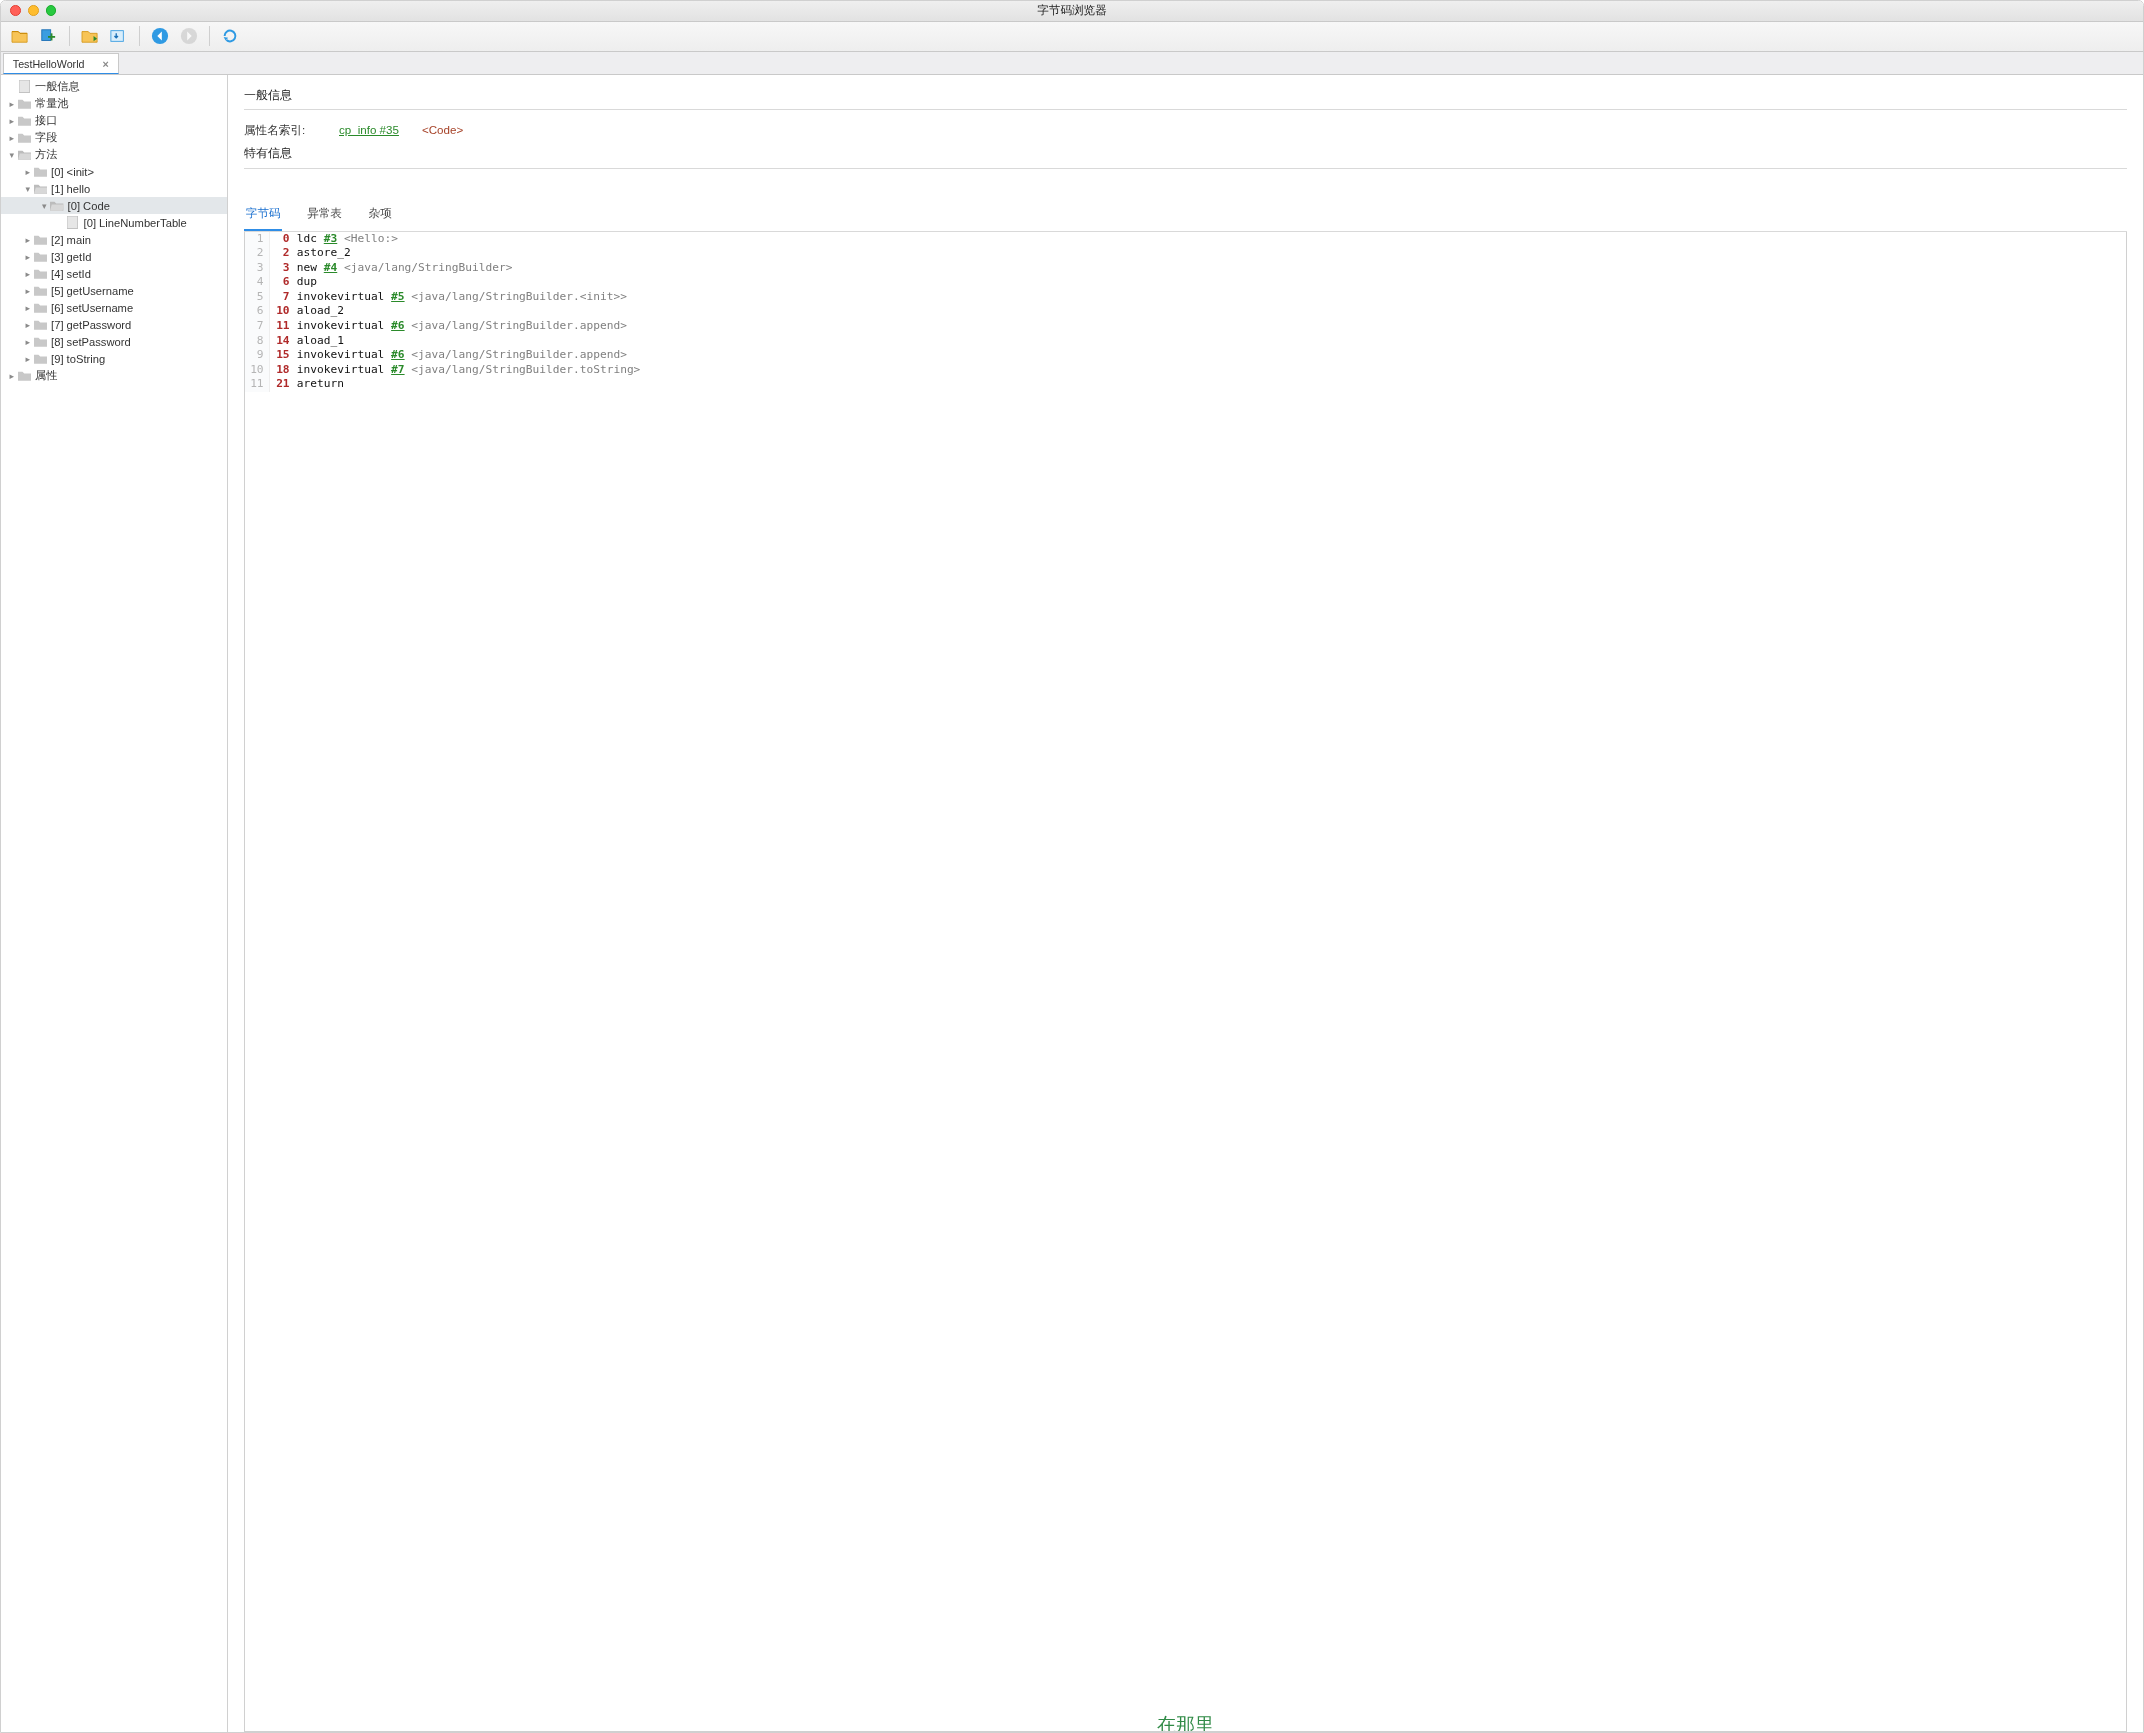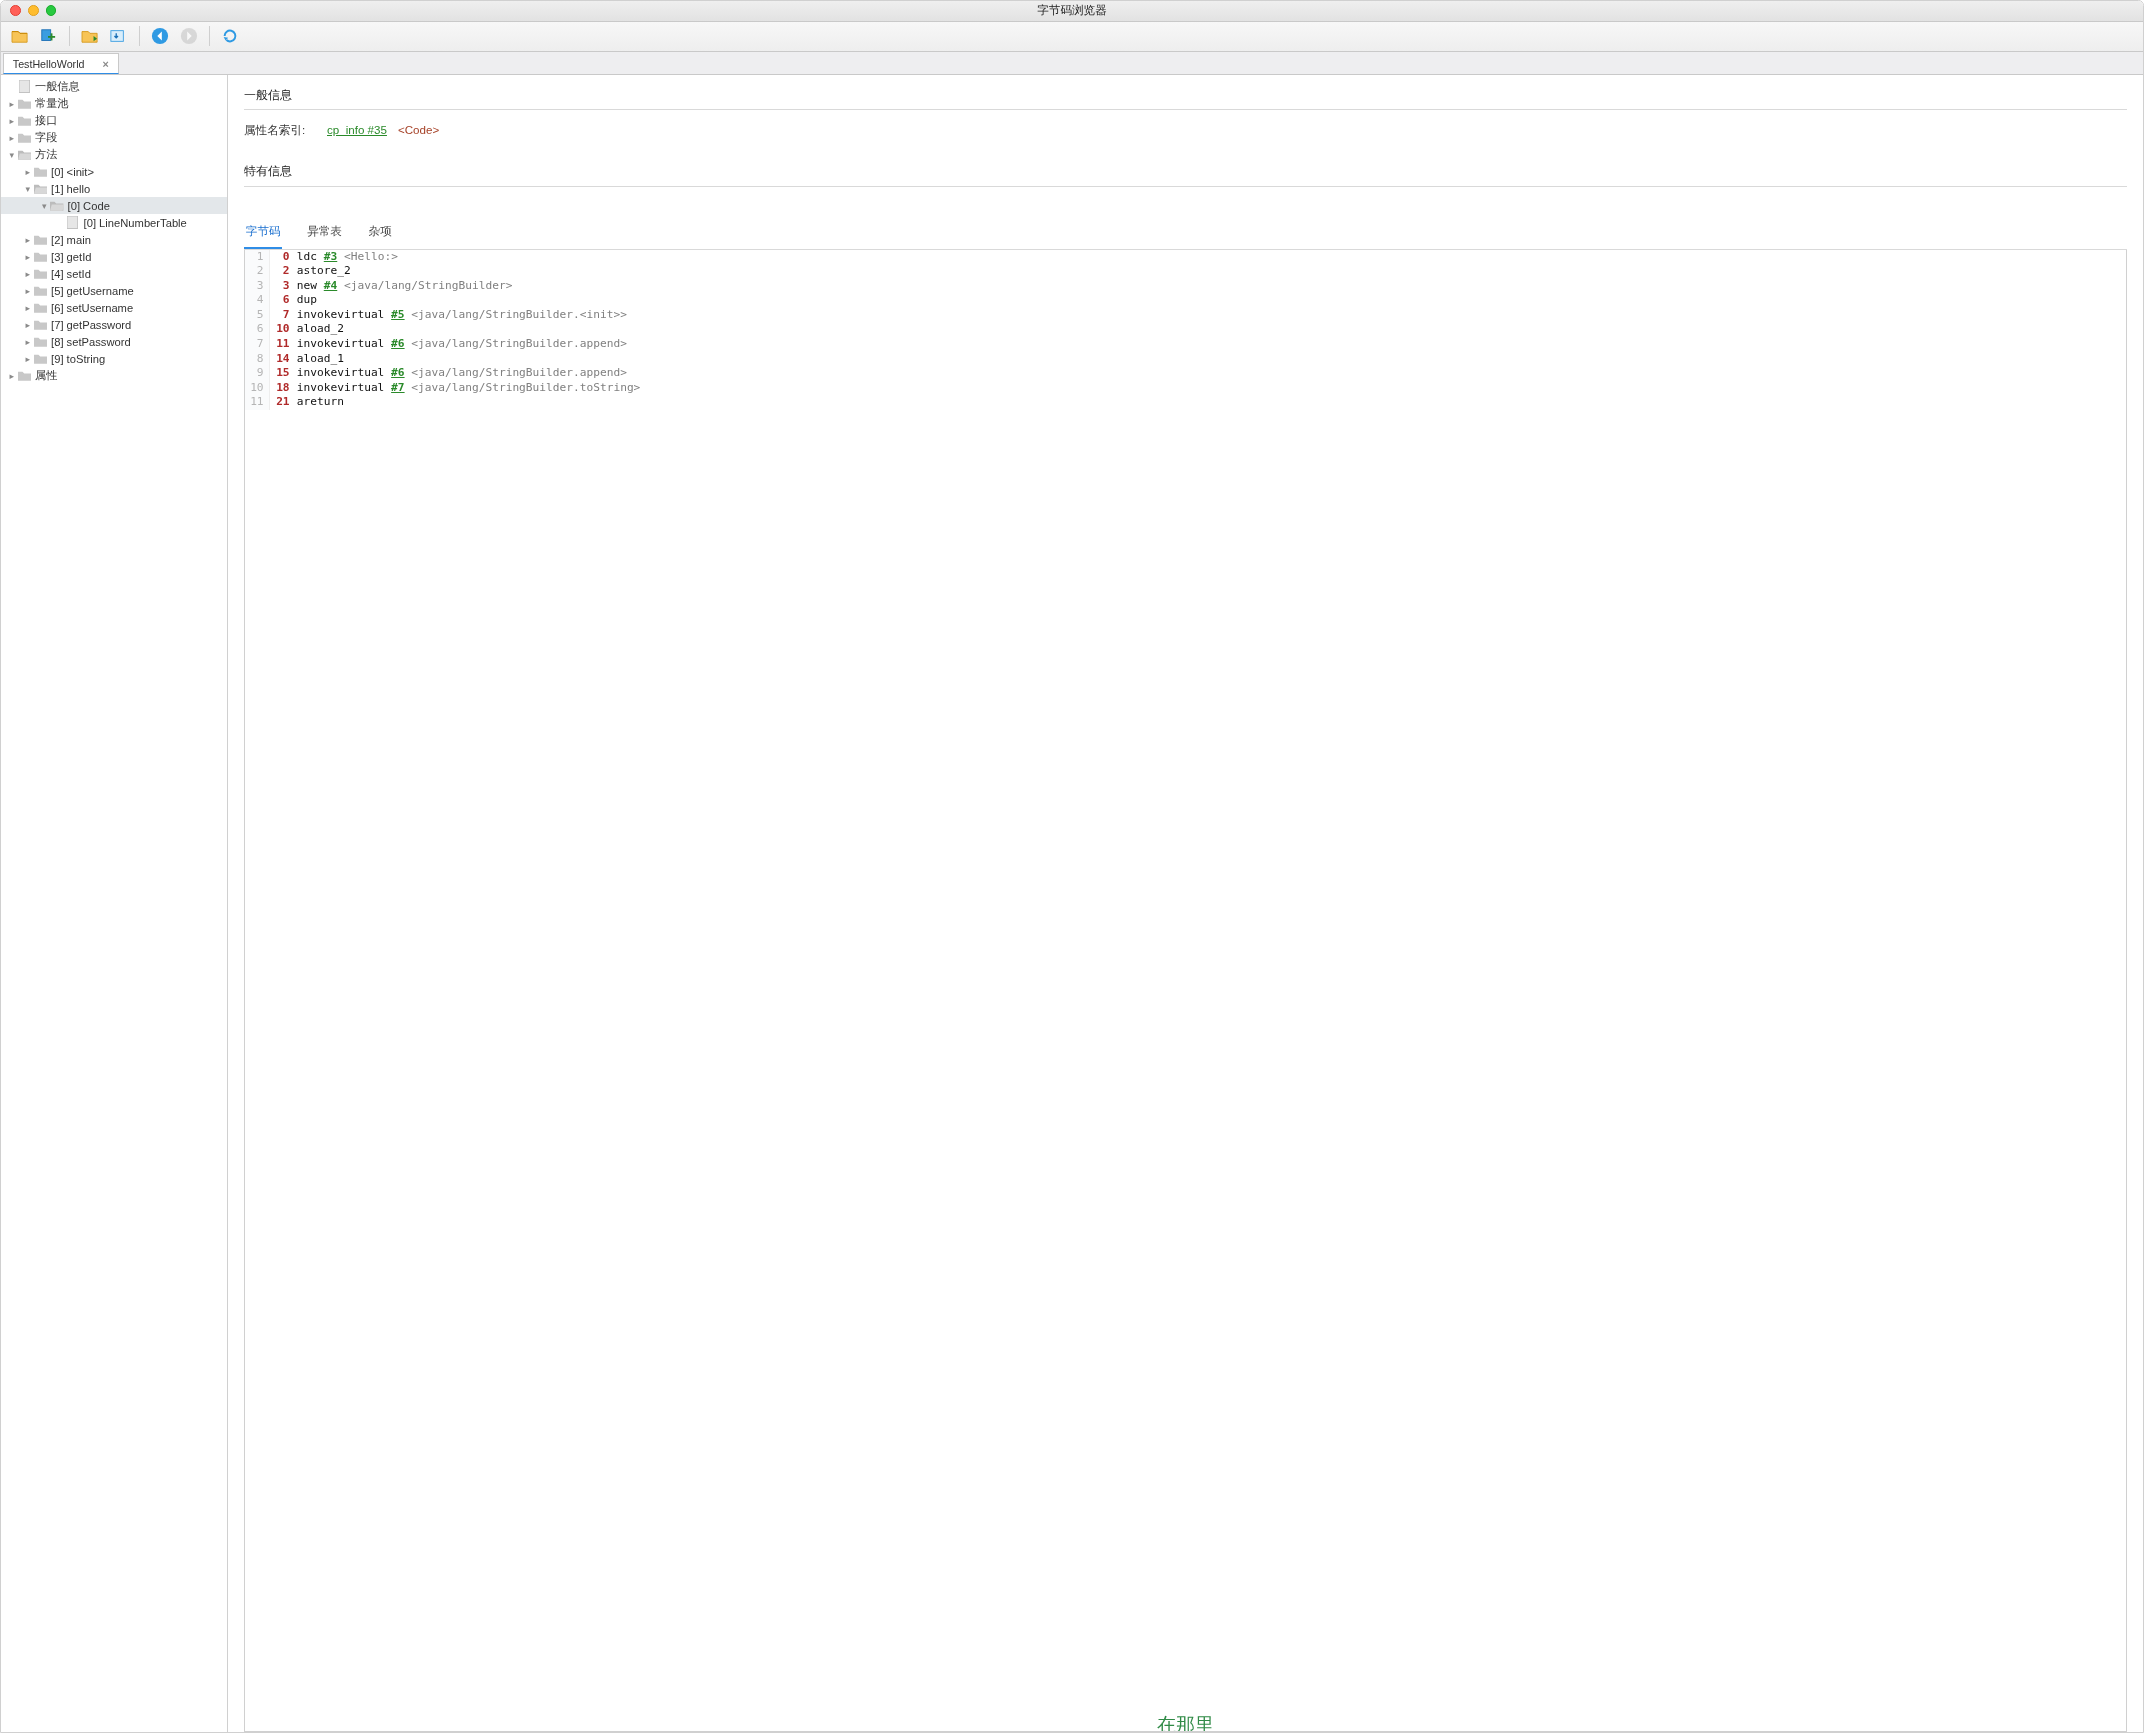--- a/index.html
+++ b/index.html
@@ -21,21 +21,21 @@
 .tab .x{color:#888;font-weight:bold;cursor:pointer}
 .body{flex:1;display:flex;min-height:0}
 .sidebar{width:227px;border-right:0.9px solid #d0d0d0;overflow:auto;padding-top:3.6px;background:#fff}
 .node{display:flex;align-items:center;height:17px;font-size:11.2px;color:#333;white-space:nowrap;cursor:default}
 .node.sel{background:#e3e7ea}
 .arrow{width:10.7px;height:10.7px;display:flex;align-items:center;justify-content:center;color:#8a8a8a;font-size:9px}
 .arrow.blank{visibility:hidden}
 .ficon{width:14.3px;height:12.5px;display:inline-flex;align-items:center;justify-content:center;margin-right:3.6px}
 .main{flex:1;padding:12.5px 16px 0 16px;display:flex;flex-direction:column;min-width:0;overflow:hidden}
 .sect-title{font-size:12px;color:#222;padding-bottom:5.4px;border-bottom:0.9px solid #d9d9d9;margin-bottom:12.5px}
-.kv{display:flex;gap:11px;font-size:11.6px;margin-bottom:7.2px}
+.kv{display:flex;gap:23px;font-size:11.6px;margin-bottom:7.2px}
 .kv .k{color:#333;min-width:72px}
 .kv .link{color:#2a8a2a;text-decoration:underline;cursor:pointer}
 .kv .brown{color:#a64228}
 .subtabs{display:flex;gap:23px;border-bottom:0.9px solid #d9d9d9;margin-top:20px}
 .subtab{padding:5.4px 1.8px 7.2px 1.8px;font-size:11.6px;color:#444;cursor:pointer;border-bottom:2.7px solid transparent}
 .subtab.active{color:#1a6fcf;border-bottom:2.7px solid #2f8de6}
 .code-area{flex:1;border:0.9px solid #d0d0d0;border-top:none;font-family:Menlo,Consolas,monospace;font-size:11.2px;line-height:1.3;overflow:auto;background:#fff;position:relative}
 .cline{display:flex}
 .gut{width:25px;text-align:right;padding-right:5.4px;color:#b5b5b5;background:#fafbfc;border-right:0.9px solid #eee}
 .pc{width:25px;text-align:right;color:#b02a2a;padding-right:5.4px;font-weight:bold}
@@ -287,21 +287,21 @@
 
     <div class="main">
       <div class="sect-title">一般信息</div>
 
       <div class="kv">
         <span class="k">属性名索引:</span>
         <span class="link">cp_info #35</span>
         <span class="brown">&lt;Code&gt;</span>
       </div>
 
-      <div class="sect-title" style="margin-top:18px">特有信息</div>
+      <div class="sect-title" style="">特有信息</div>
 
       <div class="subtabs">
         <div class="subtab active">字节码</div>
         <div class="subtab">异常表</div>
         <div class="subtab">杂项</div>
       </div>
 
       <div class="code-area" id="code">
         <div class="cline">
             <span class="gut">1</span>

